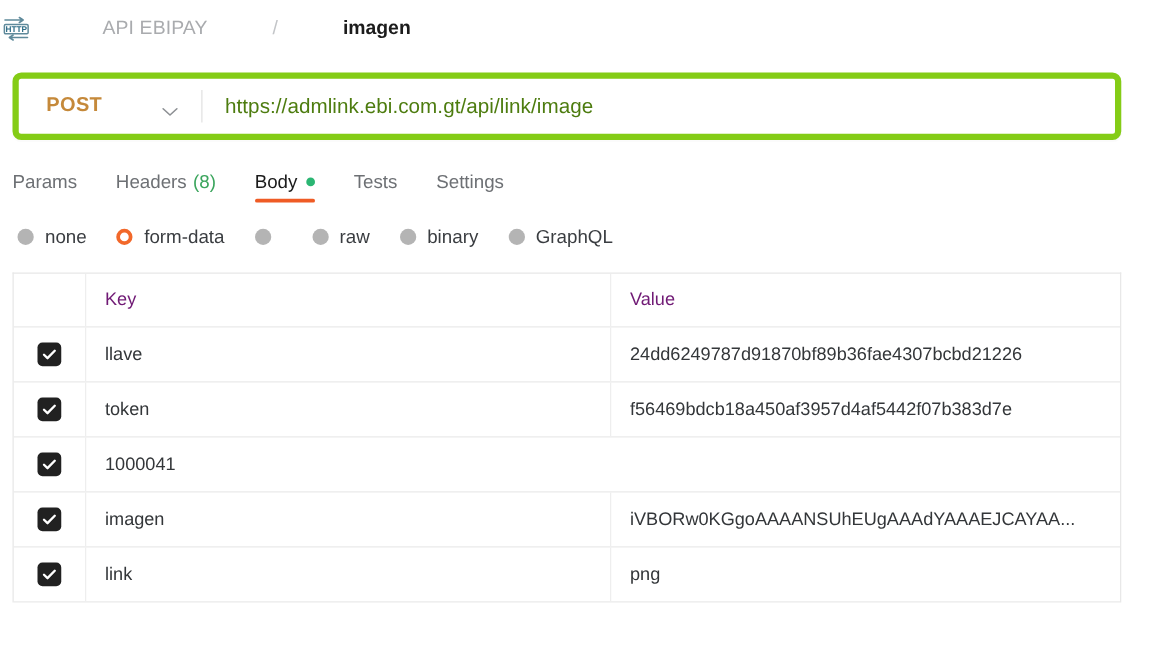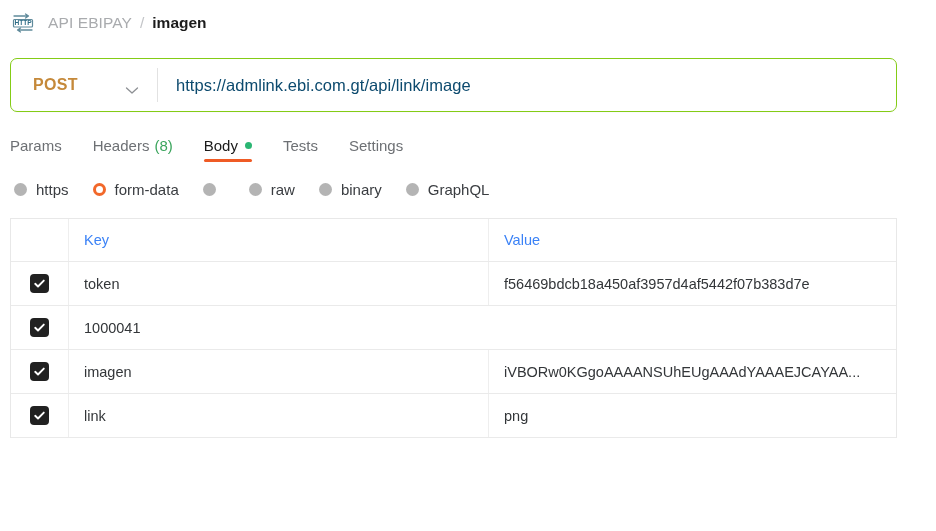--- a/index.html
+++ b/index.html
@@ -13,22 +13,22 @@
     font-family: "Liberation Sans", sans-serif;
     color: #2f2f2f;
     overflow: hidden;
   }
 
   
   .breadcrumb-bar {
     display: flex;
     align-items: center;
     height: 46px;
-    padding-left: 10px;
-    box-sizing: border-box;
+    box-sizing: border-box;
+    gap: 44px;
   }
   .http-icon {
     width: 26px;
     height: 26px;
     flex: 0 0 26px;
     display: flex;
     align-items: center;
     justify-content: center;
     margin-right: 12px;
   }
@@ -48,21 +48,21 @@
     font-weight: bold;
   }
 
   
   .url-bar {
     position: relative;
     margin: 12px 0 0 10px;
     width: 887px;
     height: 54px;
     box-sizing: border-box;
-    border: 1px solid #84cc16;
+    border: 5px solid #84cc16;
     border-radius: 7px;
     background: #ffffff;
     display: flex;
     align-items: stretch;
     box-shadow: 0 1px 1px rgba(0,0,0,0.02);
   }
   .method-select {
     width: 146px;
     flex: 0 0 146px;
     display: flex;
@@ -88,21 +88,21 @@
     background: #e2e2e2;
     margin: 9px 0;
     flex: 0 0 1px;
   }
   .url-input {
     flex: 1 1 auto;
     display: flex;
     align-items: center;
     padding-left: 18px;
     font-size: 16.5px;
-    color: #0c4a6e;
+    color: #4d7c0f;
     letter-spacing: 0.05px;
     cursor: text;
     overflow: hidden;
     white-space: nowrap;
   }
 
   
   .tabs-row {
     display: flex;
     align-items: flex-end;
@@ -219,21 +219,21 @@
   .col-value {
     flex: 1 1 auto;
     display: flex;
     align-items: center;
     padding-left: 15px;
     box-sizing: border-box;
     overflow: hidden;
   }
   .th-text {
     font-size: 14.5px;
-    color: #3b82f6;
+    color: #701a75;
   }
   .cell-text {
     font-size: 14.5px;
     color: #333639;
     white-space: nowrap;
     overflow: hidden;
     text-overflow: clip;
   }
   .checkbox {
     width: 19px;
@@ -294,21 +294,21 @@
     <span>Tests</span>
   </div>
   <div class="tab">
     <span>Settings</span>
   </div>
 </div>
 
 <div class="radio-row">
   <div class="radio-opt">
     <span class="radio-mark"></span>
-    <span class="radio-label">https</span>
+    <span class="radio-label">none</span>
   </div>
   <div class="radio-opt selected">
     <span class="radio-mark"></span>
     <span class="radio-label">form-data</span>
   </div>
   <div class="radio-opt">
     <span class="radio-mark"></span>
   </div>
   <div class="radio-opt">
     <span class="radio-mark"></span>
@@ -328,76 +328,91 @@
 
   <div class="kv-row header">
     <div class="col-check"></div>
     <div class="col-key">
       <span class="th-text">Key</span>
     </div>
     <div class="col-value">
       <span class="th-text">Value</span>
     </div>
   </div>
-
 
   <div class="kv-row">
     <div class="col-check">
       <span class="checkbox">
         <svg width="13" height="13" viewBox="0 0 13 13">
             <path d="M2.2 6.8 L5 9.5 L10.8 3.6" stroke="#ffffff" stroke-width="1.9" fill="none" stroke-linecap="round" stroke-linejoin="round"></path>
           </svg>
       </span>
     </div>
     <div class="col-key">
-      <span class="cell-text">token</span>
-    </div>
-    <div class="col-value">
-      <span class="cell-text">f56469bdcb18a450af3957d4af5442f07b383d7e</span>
+      <span class="cell-text">llave</span>
+    </div>
+    <div class="col-value">
+      <span class="cell-text">24dd6249787d91870bf89b36fae4307bcbd21226</span>
     </div>
   </div>
 
   <div class="kv-row">
     <div class="col-check">
       <span class="checkbox">
         <svg width="13" height="13" viewBox="0 0 13 13">
             <path d="M2.2 6.8 L5 9.5 L10.8 3.6" stroke="#ffffff" stroke-width="1.9" fill="none" stroke-linecap="round" stroke-linejoin="round"></path>
           </svg>
       </span>
     </div>
-    <div class="col-value">
-      <span class="cell-text">1000041</span>
+    <div class="col-key">
+      <span class="cell-text">token</span>
+    </div>
+    <div class="col-value">
+      <span class="cell-text">f56469bdcb18a450af3957d4af5442f07b383d7e</span>
     </div>
   </div>
 
   <div class="kv-row">
     <div class="col-check">
       <span class="checkbox">
         <svg width="13" height="13" viewBox="0 0 13 13">
             <path d="M2.2 6.8 L5 9.5 L10.8 3.6" stroke="#ffffff" stroke-width="1.9" fill="none" stroke-linecap="round" stroke-linejoin="round"></path>
           </svg>
       </span>
     </div>
-    <div class="col-key">
-      <span class="cell-text">imagen</span>
-    </div>
-    <div class="col-value">
-      <span class="cell-text">iVBORw0KGgoAAAANSUhEUgAAAdYAAAEJCAYAA...</span>
+    <div class="col-value">
+      <span class="cell-text">1000041</span>
     </div>
   </div>
 
   <div class="kv-row">
     <div class="col-check">
       <span class="checkbox">
         <svg width="13" height="13" viewBox="0 0 13 13">
             <path d="M2.2 6.8 L5 9.5 L10.8 3.6" stroke="#ffffff" stroke-width="1.9" fill="none" stroke-linecap="round" stroke-linejoin="round"></path>
           </svg>
       </span>
     </div>
     <div class="col-key">
+      <span class="cell-text">imagen</span>
+    </div>
+    <div class="col-value">
+      <span class="cell-text">iVBORw0KGgoAAAANSUhEUgAAAdYAAAEJCAYAA...</span>
+    </div>
+  </div>
+
+  <div class="kv-row">
+    <div class="col-check">
+      <span class="checkbox">
+        <svg width="13" height="13" viewBox="0 0 13 13">
+            <path d="M2.2 6.8 L5 9.5 L10.8 3.6" stroke="#ffffff" stroke-width="1.9" fill="none" stroke-linecap="round" stroke-linejoin="round"></path>
+          </svg>
+      </span>
+    </div>
+    <div class="col-key">
       <span class="cell-text">link</span>
     </div>
     <div class="col-value">
       <span class="cell-text">png</span>
     </div>
   </div>
 
 </div>
 
 </body></html>

